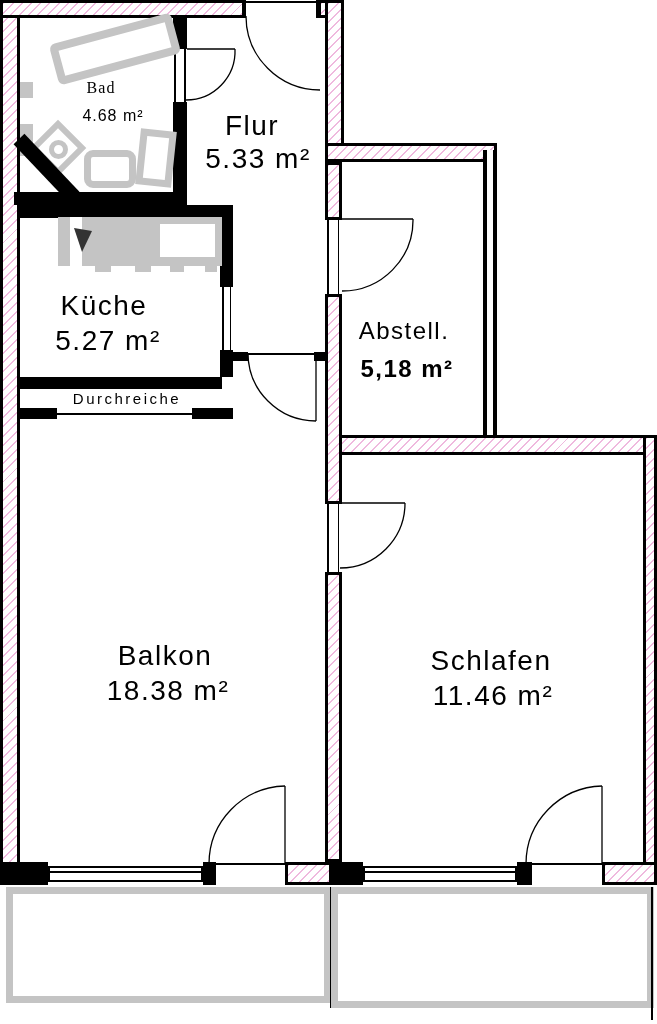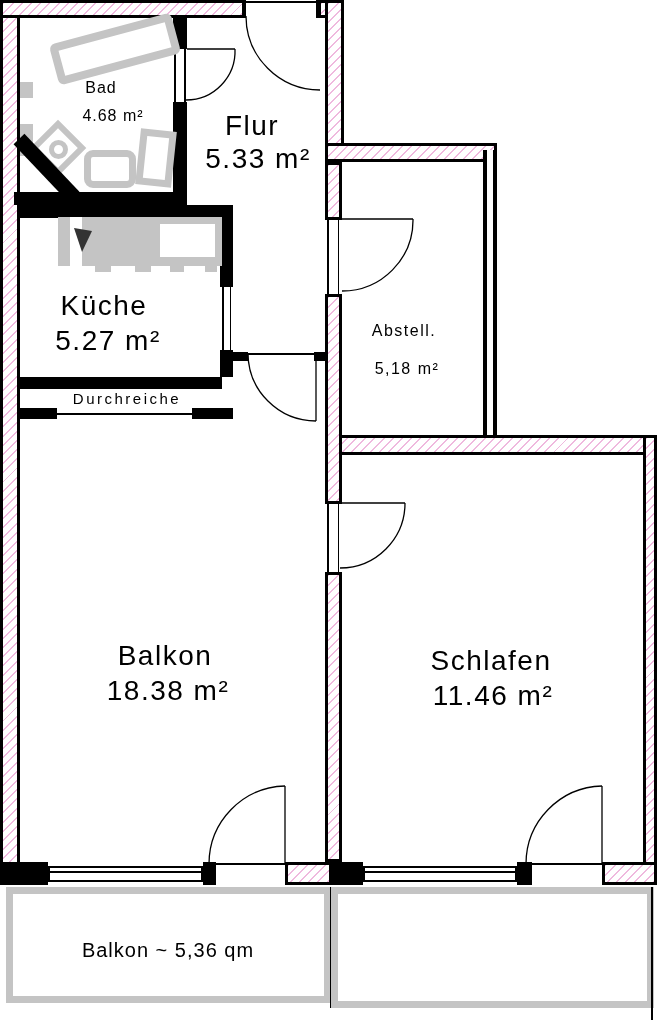--- a/index.html
+++ b/index.html
@@ -20,21 +20,21 @@
   .win>i{position:absolute;left:0;top:3px;width:100%;height:1.5px;background:#000;}
   
   .gf{background:#c4c4c4;}
   .go{border:7px solid #c4c4c4;background:transparent;}
   
   .ob{background:#fff;border:7px solid #c4c4c4;}
   
   .lbl{transform:translate(-50%,-50%);white-space:nowrap;letter-spacing:1.5px;
        font-size:28px;line-height:1;}
   .sm{font-size:16px;letter-spacing:1px;}
-  .md{font-size:16px;}
+  .md{font-size:24px;}
   .dr{font-size:15px;letter-spacing:2.5px;}
   .od{font-size:20px;letter-spacing:1px;}
   svg.overlay{left:0;top:0;pointer-events:none;}
 </style>
 </head>
 <body>
 
 <div class="plan">
 
   <div class="wh" style="left:0;top:0;width:20px;height:885px;"></div>
@@ -124,28 +124,27 @@
     <path d="M285,786 A78,78 0 0 0 209,864" fill="none" stroke="#000" stroke-width="1.3"></path>
     <path d="M602,786 L602,864" fill="none" stroke="#000" stroke-width="1.3"></path>
     <path d="M602,786 A78,78 0 0 0 526,864" fill="none" stroke="#000" stroke-width="1.3"></path>
   </svg>
 
   <div class="ob" style="left:6px;top:887px;width:325px;height:116px;"></div>
   <div class="ob" style="left:331px;top:887px;width:323px;height:121px;"></div>
   <div class="tl" style="left:329.5px;top:887px;width:1.5px;height:121px;"></div>
   <div class="tl" style="left:651px;top:887px;width:1.5px;height:133px;"></div>
 
-  <div class="lbl sm" style="left:101px;top:88px;">Bad</div>
+  <div class="lbl sm" style="left:101px;top:88px;font-family:Liberation Serif, serif;">Bad</div>
   <div class="lbl sm" style="left:113px;top:116px;">4.68 m²</div>
   <div class="lbl" style="left:252px;top:126px;">Flur</div>
   <div class="lbl" style="left:258px;top:159px;">5.33 m²</div>
   <div class="lbl" style="left:104px;top:306px;">Küche</div>
   <div class="lbl" style="left:108px;top:341px;">5.27 m²</div>
   <div class="lbl dr" style="left:127px;top:398px;">Durchreiche</div>
   <div class="lbl md" style="left:404px;top:331px;">Abstell.</div>
-  <div class="lbl md" style="left:407px;top:369px;">5,18 m²</div>
+  <div class="lbl md" style="left:407px;top:369px;font-weight:bold;">5,18 m²</div>
   <div class="lbl" style="left:165px;top:656px;">Balkon</div>
   <div class="lbl" style="left:168px;top:691px;text-align:center;">18.38 m²</div>
   <div class="lbl" style="left:491px;top:661px;">Schlafen</div>
   <div class="lbl" style="left:493px;top:696px;">11.46 m²</div>
-  <div class="lbl od" style="left:168px;top:950px;">Balkon ~ 5,36 qm</div>
 
 </div>
 
 </body></html>

